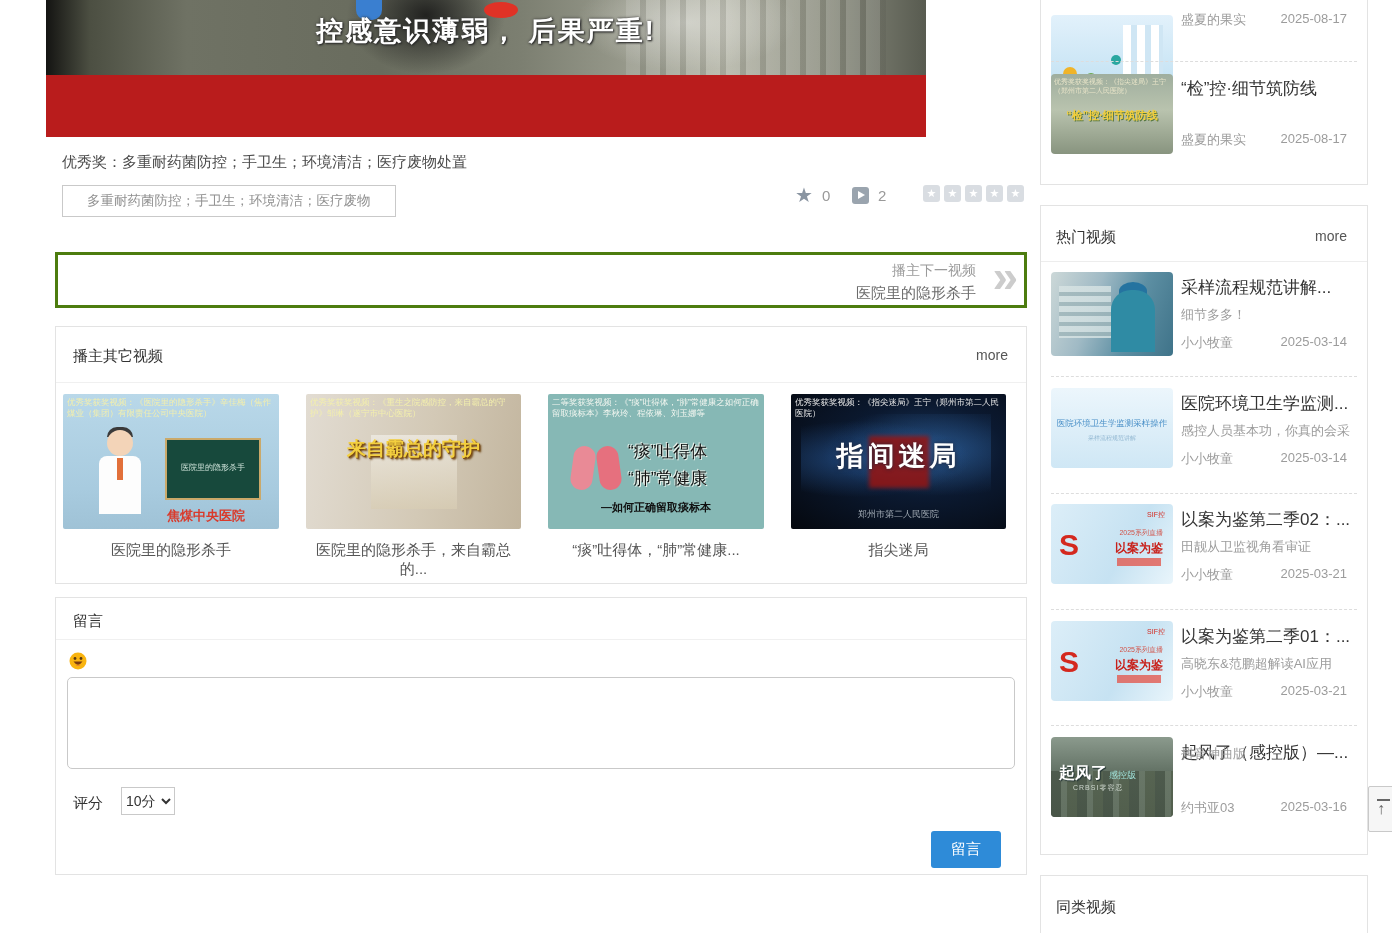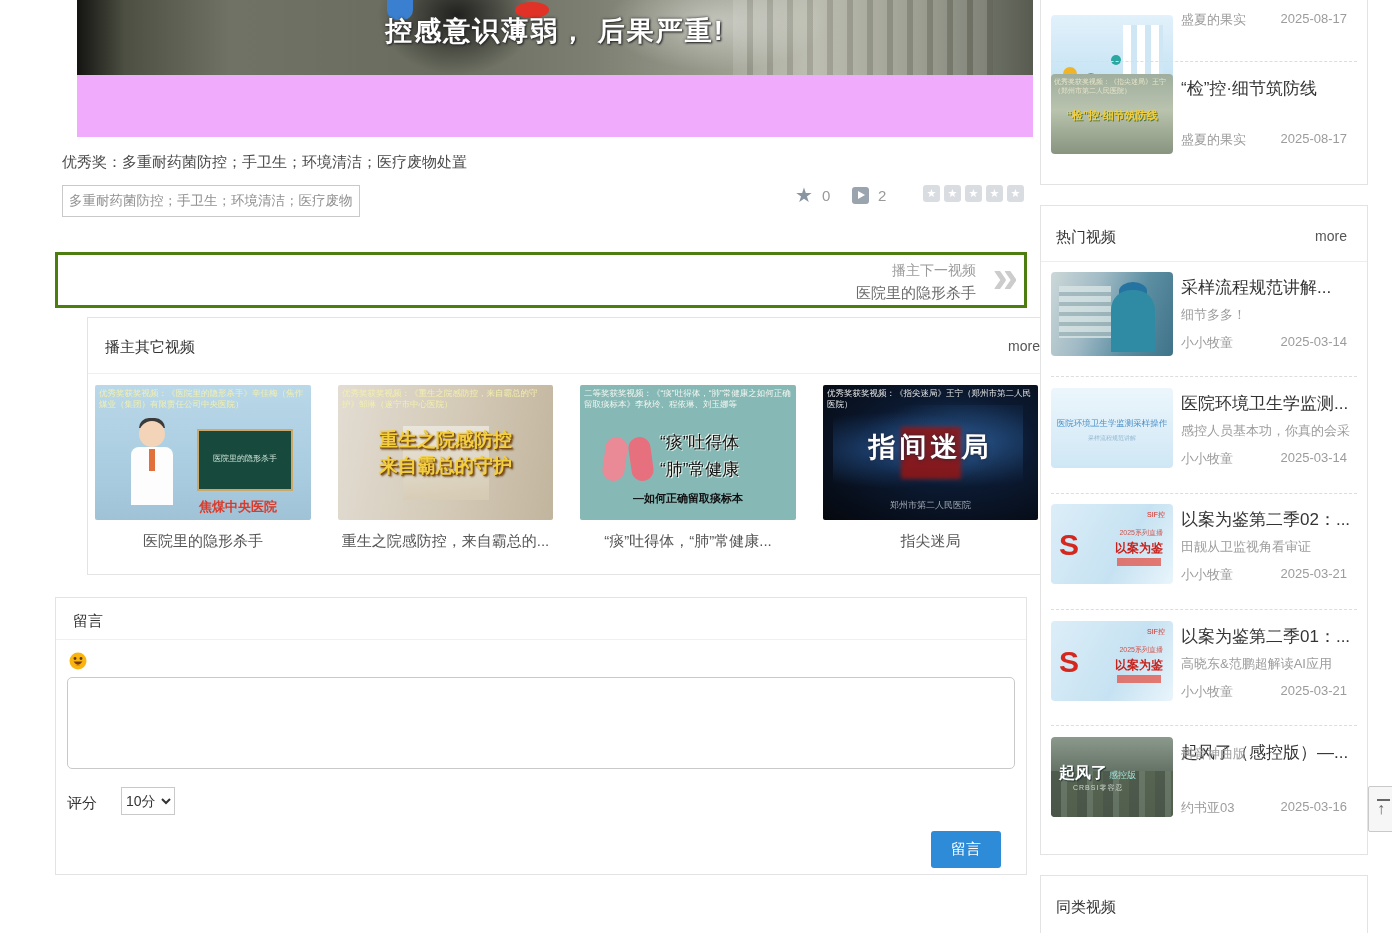--- a/index.html
+++ b/index.html
@@ -1,35 +1,35 @@
 <!DOCTYPE html>
 <html><head>
 <meta charset="utf-8">
 <style>
   * { margin:0; padding:0; box-sizing:border-box; }
   html,body { background:#fff; }
   body { font-family:"Liberation Sans","DejaVu Sans",sans-serif; }
   .page { position:relative; width:1392px; height:933px; overflow:hidden; background:#fff; }
 
   
-  .player { position:absolute; left:77px; top:0; width:956px; height:137px; background:#f0abfc; overflow:hidden; }
+  .player { position:absolute; left:46px; top:0; width:880px; height:137px; background:#b91c1c; overflow:hidden; }
   .frame { position:absolute; left:0; top:0; right:0; height:75px;
     background:linear-gradient(90deg,#141412 0%,#4c4f42 5%,#6f7264 16%,#696c5e 38%,#7c7f71 54%,#9b9d8f 68%,#b4b5a7 77%,#8f9183 88%,#585b50 100%); }
   .frame .blob1 { position:absolute; left:300px; top:0; width:160px; height:75px; background:radial-gradient(ellipse at 50% 20%,rgba(20,20,20,.85),rgba(20,20,20,0) 70%); }
   .frame .blob2 { position:absolute; left:520px; top:0; width:240px; height:75px; background:radial-gradient(ellipse at 50% 30%,rgba(230,230,225,.55),rgba(230,230,225,0) 65%); }
   .frame .reddot { position:absolute; left:438px; top:2px; width:34px; height:16px; border-radius:50%; background:#e03226; }
   .frame .glove { position:absolute; left:310px; top:0; width:26px; height:20px; border-radius:0 0 10px 10px; background:#3a7fd0; }
   .frame .stripes { position:absolute; right:40px; top:0; width:260px; height:75px; opacity:.5;
     background:repeating-linear-gradient(90deg,rgba(255,255,255,.25) 0 14px,rgba(60,60,55,.25) 14px 20px); }
   .subtitle { position:absolute; left:0; right:0; top:13px; text-align:center; color:#fff; font-size:27px; font-weight:bold; letter-spacing:2px;
     text-shadow:0 0 3px #333,1px 1px 2px #222; }
 
   
   .desc { position:absolute; left:62px; top:153px; font-size:15px; color:#4a4a4a; }
-  .tag-box { position:absolute; left:62px; top:185px; border:1px solid #c9c9c9; padding:6px 6px; font-size:13.5px; color:#909090; background:#fff; }
+  .tag-box { position:absolute; left:62px; top:185px; border:1px solid #c9c9c9; padding:6px 24px; font-size:13.5px; color:#909090; background:#fff; }
   .stats { position:absolute; left:780px; top:185px; width:245px; height:24px; }
   .fav-icon { position:absolute; left:15px; top:-2px; font-size:20px; color:#8a95a2; }
   .fav-count { position:absolute; left:42px; top:2px; font-size:15px; color:#999; }
   .play-icon { position:absolute; left:72px; top:2px; width:17px; height:17px; background:#9aa4ae; border-radius:3px; }
   .play-icon::before { content:""; position:absolute; left:6px; top:4px; border-left:7px solid #fff; border-top:4.5px solid transparent; border-bottom:4.5px solid transparent; }
   .play-count { position:absolute; left:98px; top:2px; font-size:15px; color:#999; }
   .rate-stars { position:absolute; left:143px; top:0; display:flex; gap:4px; }
   .sq-star { width:17px; height:17px; background:#d9dde2; border-radius:3px; position:relative; }
   .sq-star::before { content:"★"; position:absolute; left:0; right:0; top:1px; text-align:center; font-size:11px; color:#fff; line-height:15px; }
 
@@ -38,21 +38,21 @@
   .next-label { position:absolute; right:48px; top:7px; font-size:14px; color:#9a9a9a; }
   .next-title { position:absolute; right:48px; top:29px; font-size:15px; color:#6b6b6b; }
   .chev-icon { position:absolute; right:6px; top:-6px; font-size:46px; color:#ccc; font-weight:bold; }
 
   
   .card { position:absolute; background:#fff; border:1px solid #e3e3e3; }
   .card-head { position:absolute; left:17px; top:20px; font-size:15px; color:#333; }
   .card-more { position:absolute; right:18px; top:20px; font-size:14px; color:#555; text-decoration:none; cursor:pointer; }
   .card-div { position:absolute; left:0; right:0; top:55px; height:1px; background:#f0f0f0; }
 
-  .other-card { left:55px; top:317px; width:972px; height:258px;margin-left:32px; }
+  .other-card { left:55px; top:326px; width:972px; height:258px; }
   .thumb { position:absolute; top:67px; height:135px; border-radius:2px; overflow:hidden; cursor:pointer; }
   .thumb .toptext { position:absolute; left:4px; top:3px; right:4px; font-size:8.5px; line-height:11px; color:#f3efad; max-height:22px; overflow:hidden; }
   .t1 { left:7px; width:216px; background:linear-gradient(180deg,#b9d8e9 0%,#a8cbdf 70%,#9fc2d6 100%); }
   .t1 .board { position:absolute; left:102px; top:44px; width:96px; height:62px; background:#17493c; border:2px solid #caa96a; }
   .t1 .board-text { position:absolute; left:2px; right:2px; top:22px; text-align:center; font-size:8px; color:#cfe3da; }
   .t1 .doc-head { position:absolute; left:44px; top:36px; width:26px; height:26px; border-radius:50%; background:#f3d4b8; }
   .t1 .doc-hair { position:absolute; left:44px; top:33px; width:26px; height:10px; border-radius:10px 10px 0 0; background:#3a3a3a; }
   .t1 .doc-body { position:absolute; left:36px; top:62px; width:42px; height:58px; border-radius:8px 8px 0 0; background:#fdfdfd; }
   .t1 .doc-tie { position:absolute; left:54px; top:64px; width:6px; height:22px; background:#e2703a; }
   .t1 .bottomtext { position:absolute; left:70px; bottom:4px; right:0; text-align:center; font-size:13px; font-weight:bold; color:#d93a2b; }
@@ -78,21 +78,21 @@
   .caption { position:absolute; top:214px; font-size:15px; color:#555; text-align:center; cursor:pointer; }
   .cap1 { left:7px; width:216px; } .cap2 { left:250px; width:215px; } .cap3 { left:492px; width:216px; } .cap4 { left:735px; width:215px; }
 
   
   .comment-card { left:55px; top:597px; width:972px; height:278px; }
   .comment-card .card-div { top:41px; }
   .comment-card .card-head { top:14px; }
   .emoji-btn { position:absolute; left:13px; top:54px; width:18px; height:18px; cursor:pointer; }
   .comment-textarea { position:absolute; left:11px; top:79px; width:948px; height:92px; border:1px solid #c9c9c9; border-radius:5px; resize:none;
     font-family:"Liberation Sans","DejaVu Sans",sans-serif; font-size:14px; padding:8px; color:#333; outline:none; }
-  .rating-label { position:absolute; left:11px; top:196px; font-size:15px; color:#333; }
+  .rating-label { position:absolute; left:17px; top:196px; font-size:15px; color:#333; }
   .rating-select { position:absolute; left:65px; top:189px; width:54px; height:28px; font-size:14px; color:#333; border:1px solid #c9c9c9; background:#fff; }
   .submit-btn { position:absolute; left:875px; top:233px; width:70px; height:37px; background:#2e8bd8; color:#fff; border:none; border-radius:3px;
     font-size:15px; cursor:pointer; font-family:"Liberation Sans","DejaVu Sans",sans-serif; }
 
   
   .comment-row { position:absolute; left:62px; top:885px; width:965px; height:48px; }
   .avatar { position:absolute; left:0; top:0; width:66px; height:48px; border-radius:2px;
     background:linear-gradient(135deg,#4f7d35 0%,#6f9b45 30%,#3f6b2b 55%,#7fae52 75%,#58812f 100%); overflow:hidden; }
   .avatar::before { content:""; position:absolute; left:8px; top:10px; width:10px; height:10px; border-radius:50%; background:#c94f63; box-shadow:22px 14px 0 #d3606f, 40px 4px 0 #b94456; }
   .red-stars { position:absolute; left:81px; top:3px; display:flex; gap:3px; }
@@ -199,21 +199,20 @@
       <div class="doc-head"></div>
       <div class="board">
         <div class="board-text">医院里的隐形杀手</div>
       </div>
       <div class="bottomtext">焦煤中央医院</div>
     </div>
     <div class="thumb t2">
       <div class="corridor"></div>
       <div class="toptext">优秀奖获奖视频：《重生之院感防控，来自霸总的守护》邹琳（遂宁市中心医院）</div>
       <div class="main">
-        <div>重生之院感防控</div>
         <div>来自霸总的守护</div>
       </div>
     </div>
     <div class="thumb t3">
       <div class="toptext">二等奖获奖视频：《“痰”吐得体，“肺”常健康之如何正确留取痰标本》李秋玲、程依琳、刘玉娜等</div>
       <div class="lung lungL"></div>
       <div class="lung lungR"></div>
       <div class="main">
         <div>“痰”吐得体</div>
         <div>“肺”常健康</div>
@@ -222,21 +221,21 @@
     </div>
     <div class="thumb t4">
       <div class="smoke"></div>
       <div class="redpatch"></div>
       <div class="toptext">优秀奖获奖视频：《指尖迷局》王宁（郑州市第二人民医院）</div>
       <div class="main">指间迷局</div>
       <div class="bottomtext">郑州市第二人民医院</div>
     </div>
 
     <div class="caption cap1">医院里的隐形杀手</div>
-    <div class="caption cap2">重生之院感防控，来自霸总的...</div>
+    <div class="caption cap2">医院里的隐形杀手，来自霸总的...</div>
     <div class="caption cap3">“痰”吐得体，“肺”常健康...</div>
     <div class="caption cap4">指尖迷局</div>
   </div>
 
   <div class="card comment-card">
     <div class="card-head">留言</div>
     <div class="card-div"></div>
     <span class="emoji-btn">
       <svg width="18" height="18" viewBox="0 0 18 18">
         <circle cx="9" cy="9" r="8.5" fill="#f9b410"></circle>

